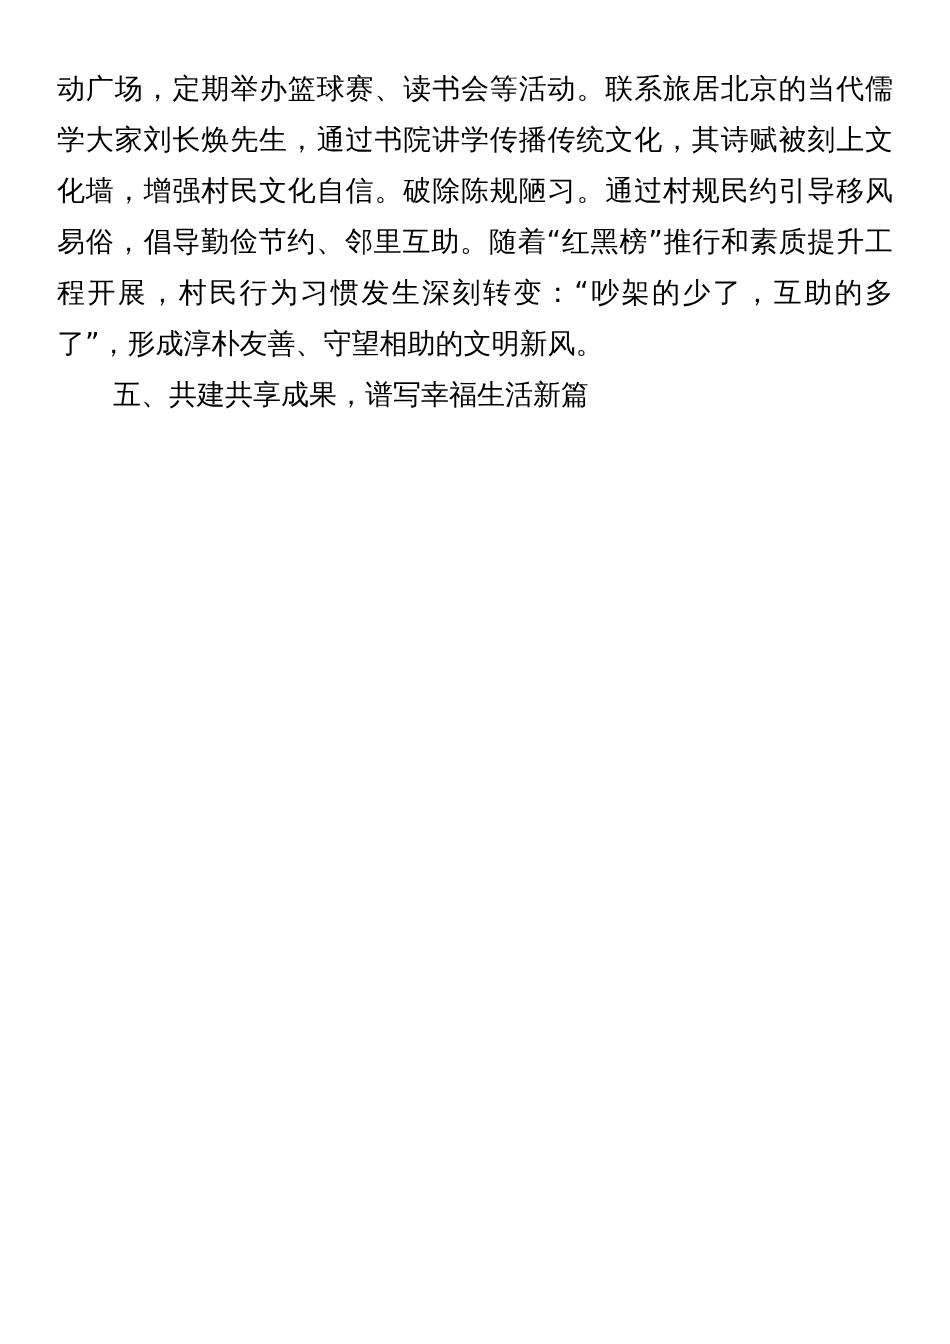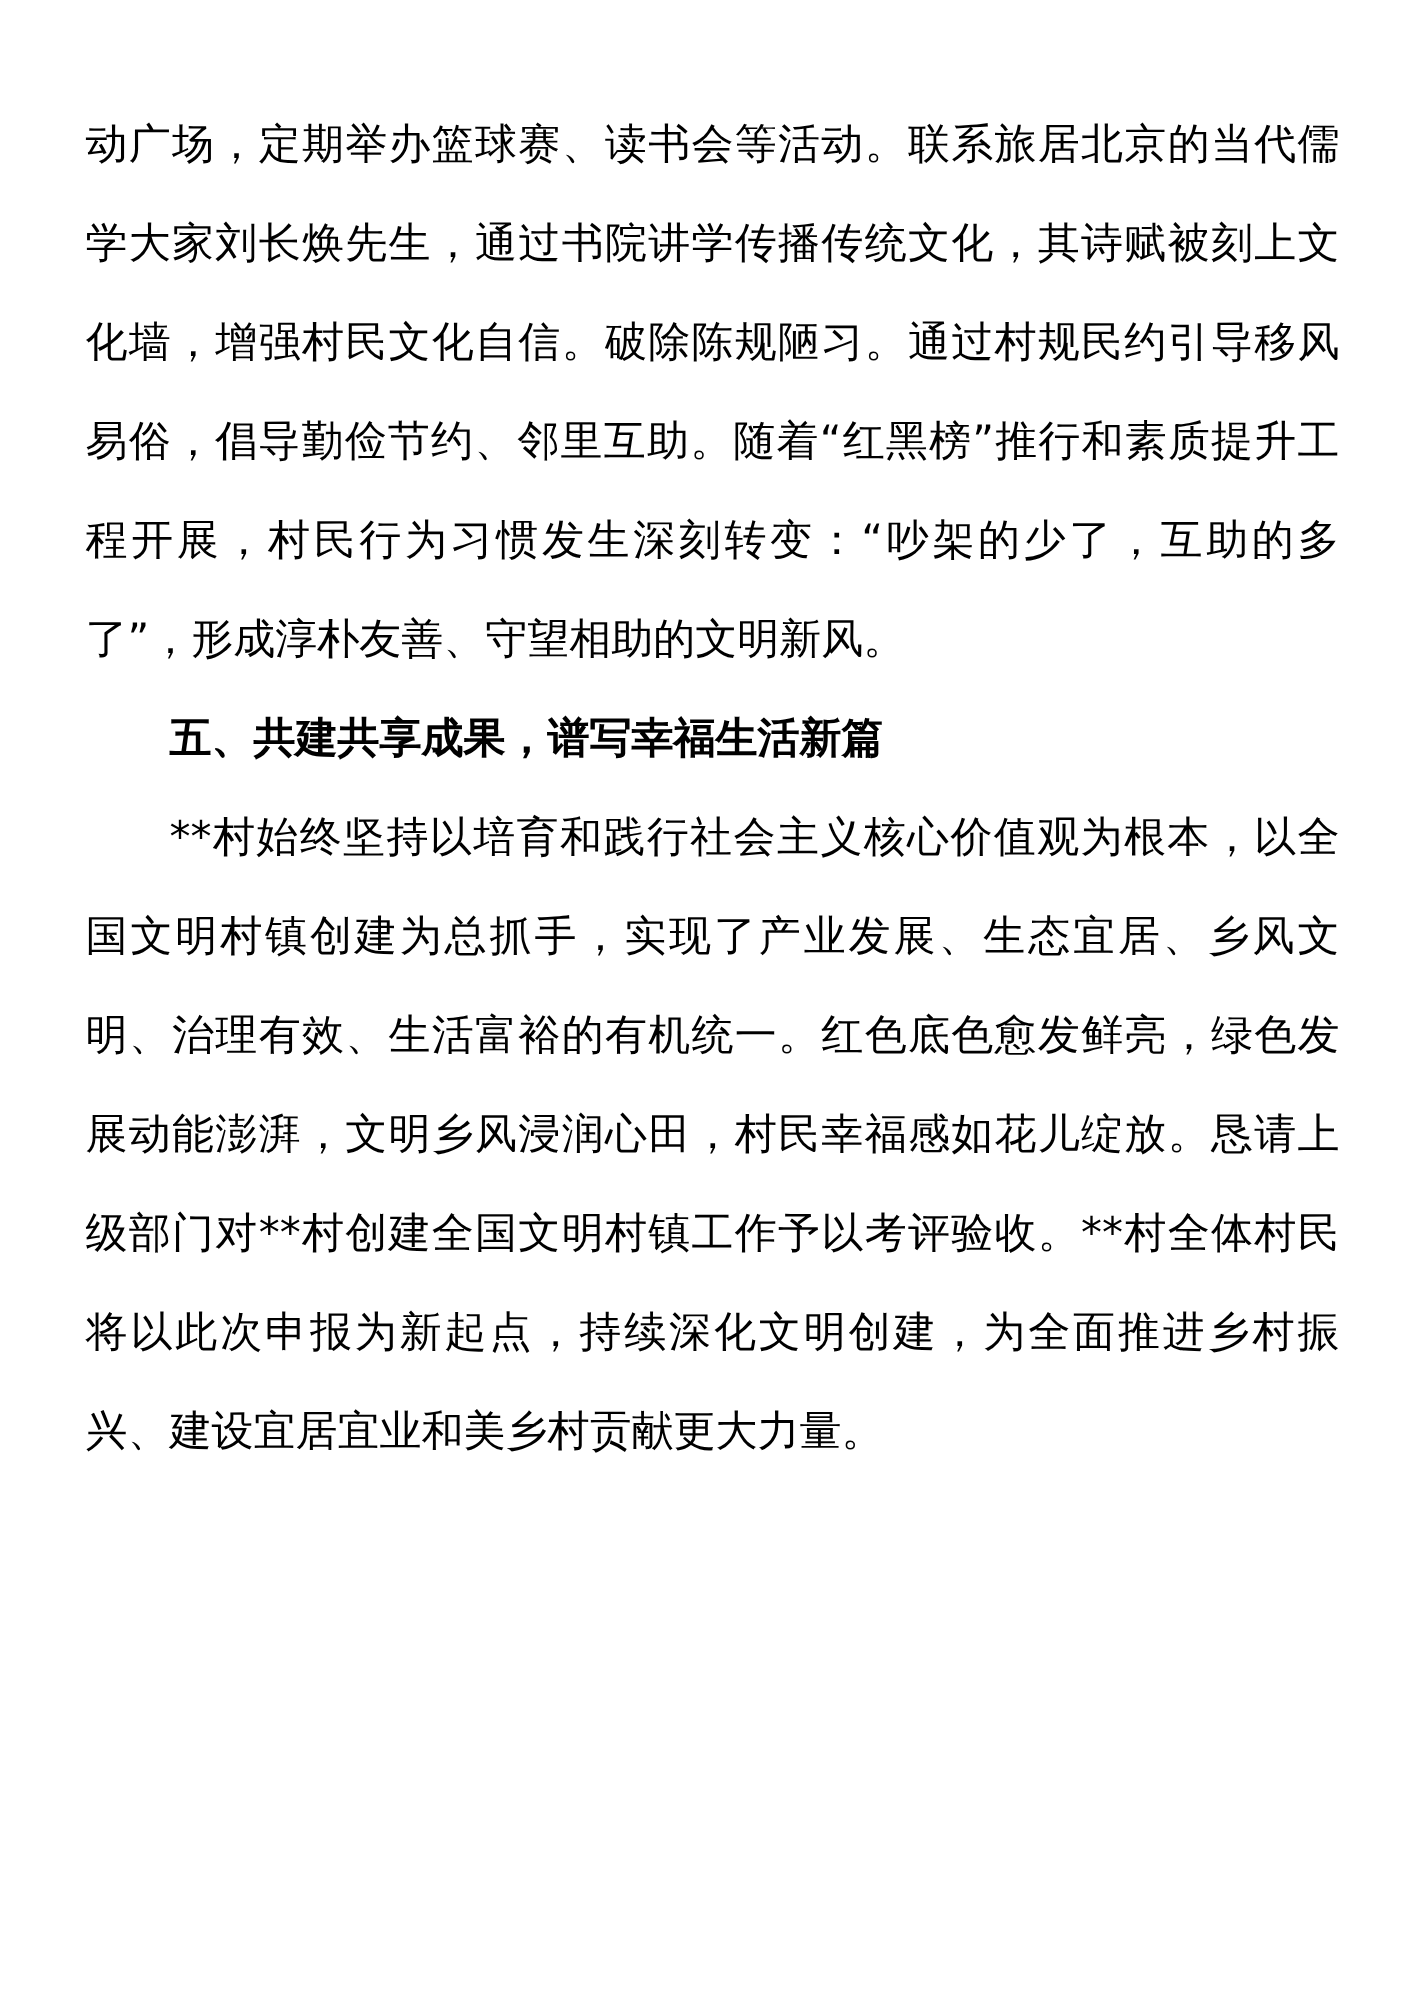--- a/index.html
+++ b/index.html
@@ -10,41 +10,40 @@
   .page {
     position: relative;
     width: 950px;
     height: 1344px;
     margin: 0;
     background: #ffffff;
     box-sizing: border-box;
     padding: 63px 57px 0 57px;
     font-family: "DejaVu Sans", sans-serif;
     font-size: 28px;
-    line-height: 66px;
+    line-height: 51px;
     color: #000000;
     text-align: justify;
     text-justify: inter-ideograph;
     overflow: hidden;
   }
   .para {
     margin: 0;
     padding: 0;
     text-indent: 2em;
   }
   .para.continuation {
     text-indent: 0;
   }
   .heading {
     margin: 0;
     padding: 0;
     text-indent: 2em;
-    font-weight: bold;
+    font-weight: normal;
   }
 </style>
 </head>
 <body>
 
 <div class="page">
   <p class="para continuation">动广场，定期举办篮球赛、读书会等活动。联系旅居北京的当代儒学大家刘长焕先生，通过书院讲学传播传统文化，其诗赋被刻上文化墙，增强村民文化自信。破除陈规陋习。通过村规民约引导移风易俗，倡导勤俭节约、邻里互助。随着“红黑榜”推行和素质提升工程开展，村民行为习惯发生深刻转变：“吵架的少了，互助的多了”，形成淳朴友善、守望相助的文明新风。</p>
   <p class="heading">五、共建共享成果，谱写幸福生活新篇</p>
-  <p class="para">**村始终坚持以培育和践行社会主义核心价值观为根本，以全国文明村镇创建为总抓手，实现了产业发展、生态宜居、乡风文明、治理有效、生活富裕的有机统一。红色底色愈发鲜亮，绿色发展动能澎湃，文明乡风浸润心田，村民幸福感如花儿绽放。恳请上级部门对**村创建全国文明村镇工作予以考评验收。**村全体村民将以此次申报为新起点，持续深化文明创建，为全面推进乡村振兴、建设宜居宜业和美乡村贡献更大力量。</p>
 </div>
 
 </body></html>

